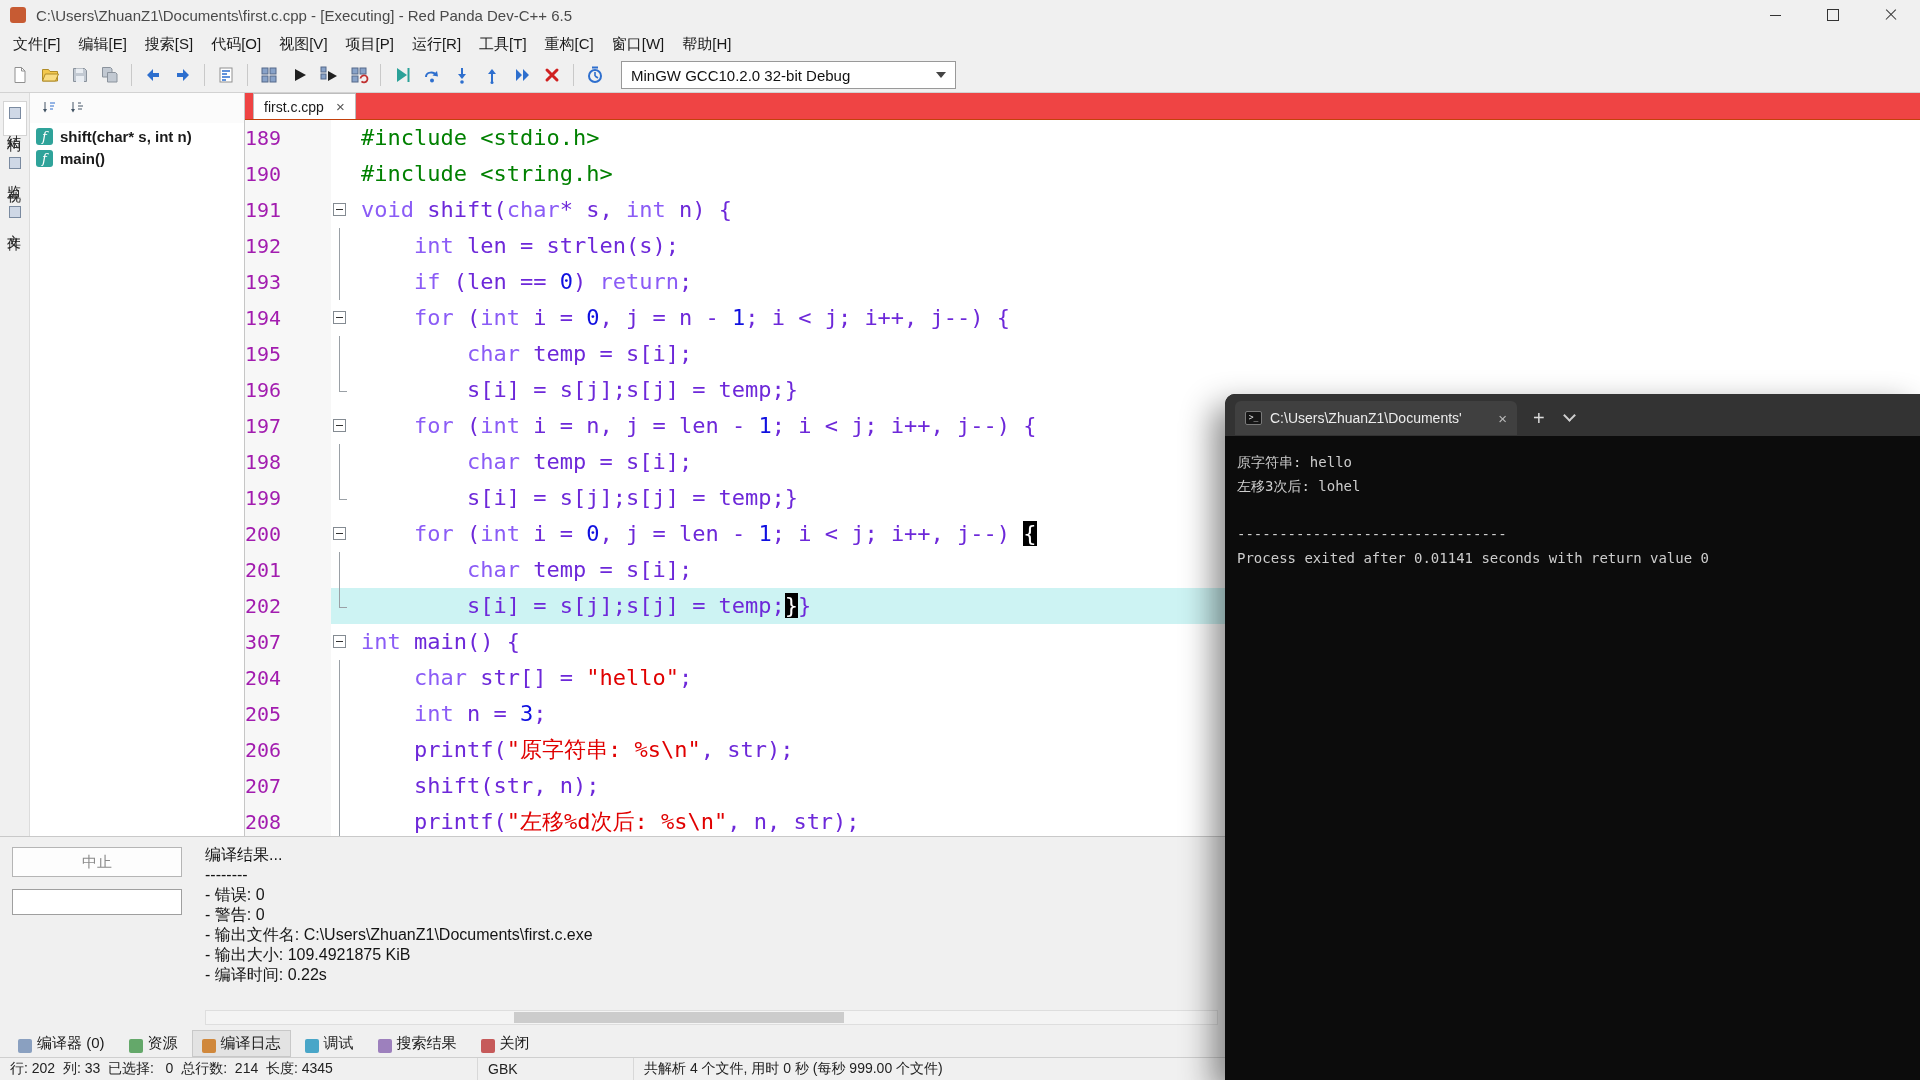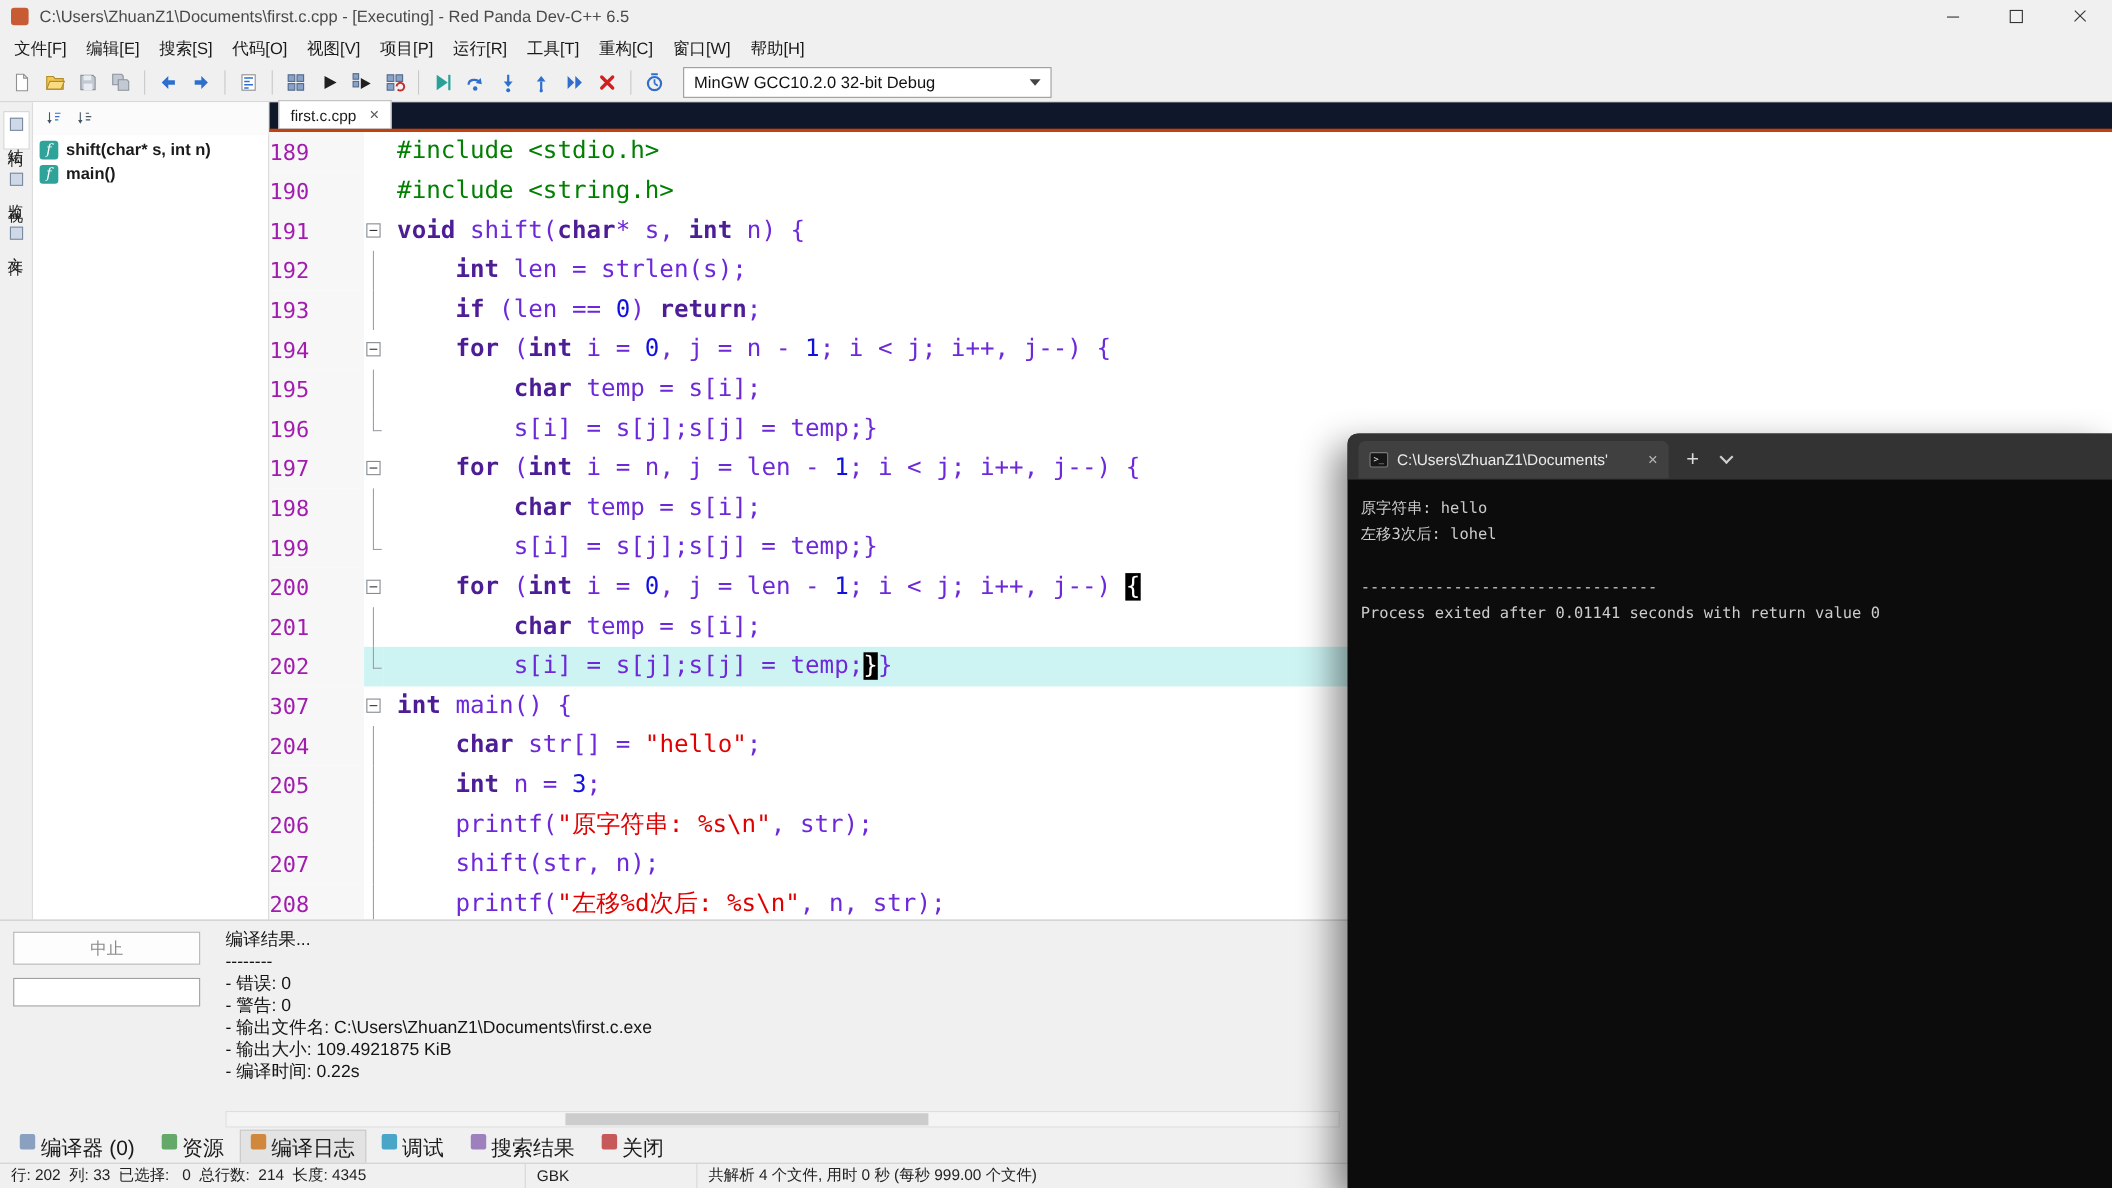--- a/index.html
+++ b/index.html
@@ -41,53 +41,53 @@
   .browser{width:215px;background:#fff;border-right:1px solid #c6c6c6;display:flex;flex-direction:column}
   .browser-toolbar{height:30px;display:flex;align-items:center;gap:6px;padding:0 8px;background:#fbfbfb}
   .ptool{width:22px;height:22px;border:none;background:transparent;display:flex;align-items:center;justify-content:center}
   .tree{padding:2px 6px;display:flex;flex-direction:column}
   .tree-item{display:flex;align-items:center;gap:7px;height:22px}
   .fn-badge{width:17px;height:17px;border-radius:3px;background:#2fa39a;color:#fff;font-style:italic;font-family:"DejaVu Serif",serif;font-size:13px;display:flex;align-items:center;justify-content:center;flex:none}
   .tree-label{font-weight:bold;font-size:15px;white-space:nowrap}
 
   
   .editor{flex:1;display:flex;flex-direction:column;background:#fff;min-width:0}
-  .tabbar{height:27px;background:#0f172a;display:flex;align-items:flex-end;padding-left:8px;border-bottom:3px solid #c2410c}
+  .tabbar{height:27px;background:#ef4444;display:flex;align-items:flex-end;padding-left:8px;border-bottom:1px solid #c2410c}
   .etab{height:26px;background:#fff;border:1px solid #bdbdbd;border-bottom:none;display:flex;align-items:center;gap:12px;padding:0 10px;font-size:14px}
   .etab-close{color:#555;font-size:15px}
   .code{flex:1;overflow:hidden;font-family:"DejaVu Sans Mono",monospace;font-size:22px}
   .line{display:flex;height:36px;line-height:36px}
   .ln{width:86px;flex:none;text-align:left;padding-right:10px;color:#a21caf;background:#f7f7f7;font-size:20px}
   .fold{width:18px;flex:none;position:relative}
   .f-line::before{content:"";position:absolute;left:8px;top:0;bottom:0;border-left:1px solid #9aa0a6}
   .f-end::before{content:"";position:absolute;left:8px;top:0;height:19px;width:7px;border-left:1px solid #9aa0a6;border-bottom:1px solid #9aa0a6}
   .fbox{position:absolute;left:2px;top:11px;width:13px;height:13px;border:1px solid #848b92;background:#fff}
   .fbox::after{content:"";position:absolute;left:2px;top:5px;width:7px;height:1px;background:#333}
   .text{flex:1;padding-left:12px;white-space:pre}
   .line.hl .fold,.line.hl .text{background:#cdf3f3}
-  .sg-k{font-weight:700;color:#4c1d95}
+  .sg-k{font-weight:400;color:#8b5cf6}
   .sg-p{font-weight:400;color:#008000}
   .sg-h{color:#008000}
   .sg-n{color:#1010e0}
   .sg-s{color:#e00000}
   .sg-t{color:#6d28d9}
   .sg-c,.sg-m{background:#000;color:#fff}
 
   
   .bottom{position:absolute;left:0;top:836px;right:0;height:194px;background:#f0f0f0;border-top:1px solid #c9c9c9}
   .abort-btn{position:absolute;left:12px;top:10px;width:170px;height:30px;background:#fdfdfd;border:1px solid #b5b5b5;color:#8a8a8a;font-size:15px;font-family:inherit}
   .progress{position:absolute;left:12px;top:52px;width:170px;height:26px;background:#fff;border:1px solid #9f9f9f}
   .log{position:absolute;left:205px;top:8px;right:0;bottom:26px;font-size:16px;line-height:20px;color:#141414;overflow:hidden}
   .logline{min-height:20px;white-space:pre}
   .hscroll{position:absolute;left:205px;bottom:5px;width:1013px;height:15px;background:#f4f4f4;border:1px solid #dedede}
   .hthumb{position:absolute;left:308px;top:1px;width:330px;height:11px;background:#cccccc}
 
   
   .btabs{position:absolute;left:0;top:1030px;right:0;height:27px;display:flex;align-items:center;gap:4px;padding-left:8px;background:#f0f0f0}
-  .btab{display:flex;align-items:flex-start;gap:5px;padding:3px 9px;font-size:19px;border:1px solid transparent}
+  .btab{display:flex;align-items:flex-end;gap:5px;padding:3px 9px;font-size:15px;border:1px solid transparent}
   .btab.active{background:#e3e3e3;border-color:#c8c8c8}
   .bticon{width:14px;height:14px;border-radius:2px;flex:none}
   .compiler-icon{background:#8aa0c0}
   .resources-icon{background:#64a86a}
   .compile-log-icon{background:#d0883c}
   .debugger-icon{background:#49a6c8}
   .search-results-icon{background:#9d80bd}
   .close-panel-icon{background:#c65a5a}
 
   

